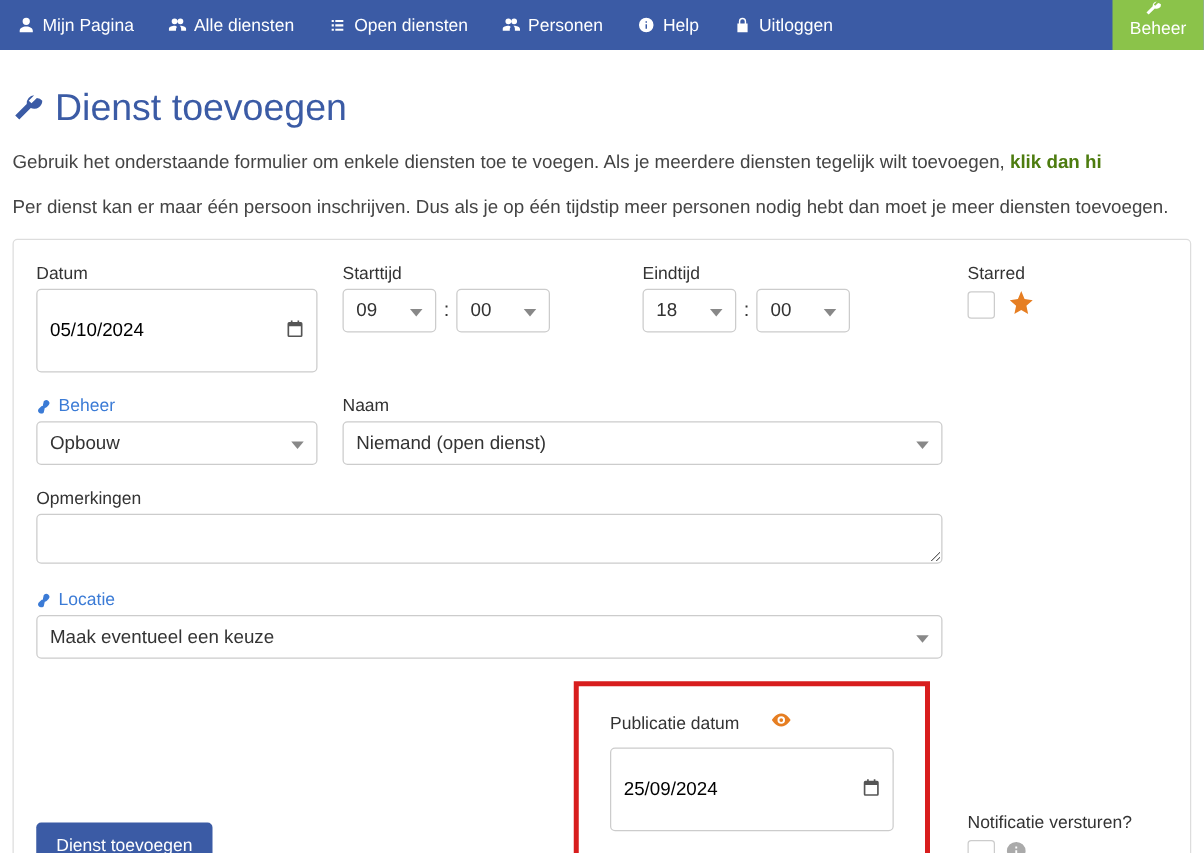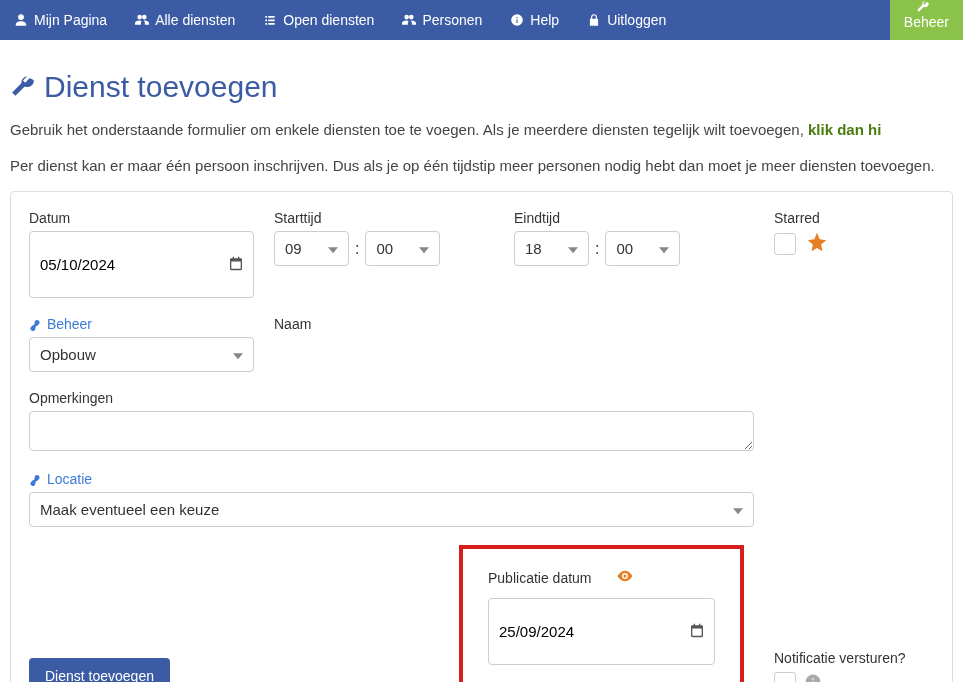--- a/index.html
+++ b/index.html
@@ -188,20 +188,21 @@
         <label class="link">
           <span class="link-icon"><svg viewBox="0 0 24 24">
                 <path d="M10 13a5 5 0 007 0l3-3a5 5 0 00-7-7l-1 1m2 9a5 5 0 00-7 0l-3 3a5 5 0 007 7l1-1"></path>
               </svg></span>
           <span>Beheer</span>
         </label>
         <div class="select">Opbouw</div>
       </div>
       <div class="form-group naam">
         <label>Naam</label>
+        <div class="select">Niemand (open dienst)</div>
       </div>
     </div>
 
     <div class="form-row">
       <div class="form-group opmerk">
         <label>Opmerkingen</label>
         <textarea class="opm" style=""></textarea>
       </div>
     </div>
 

